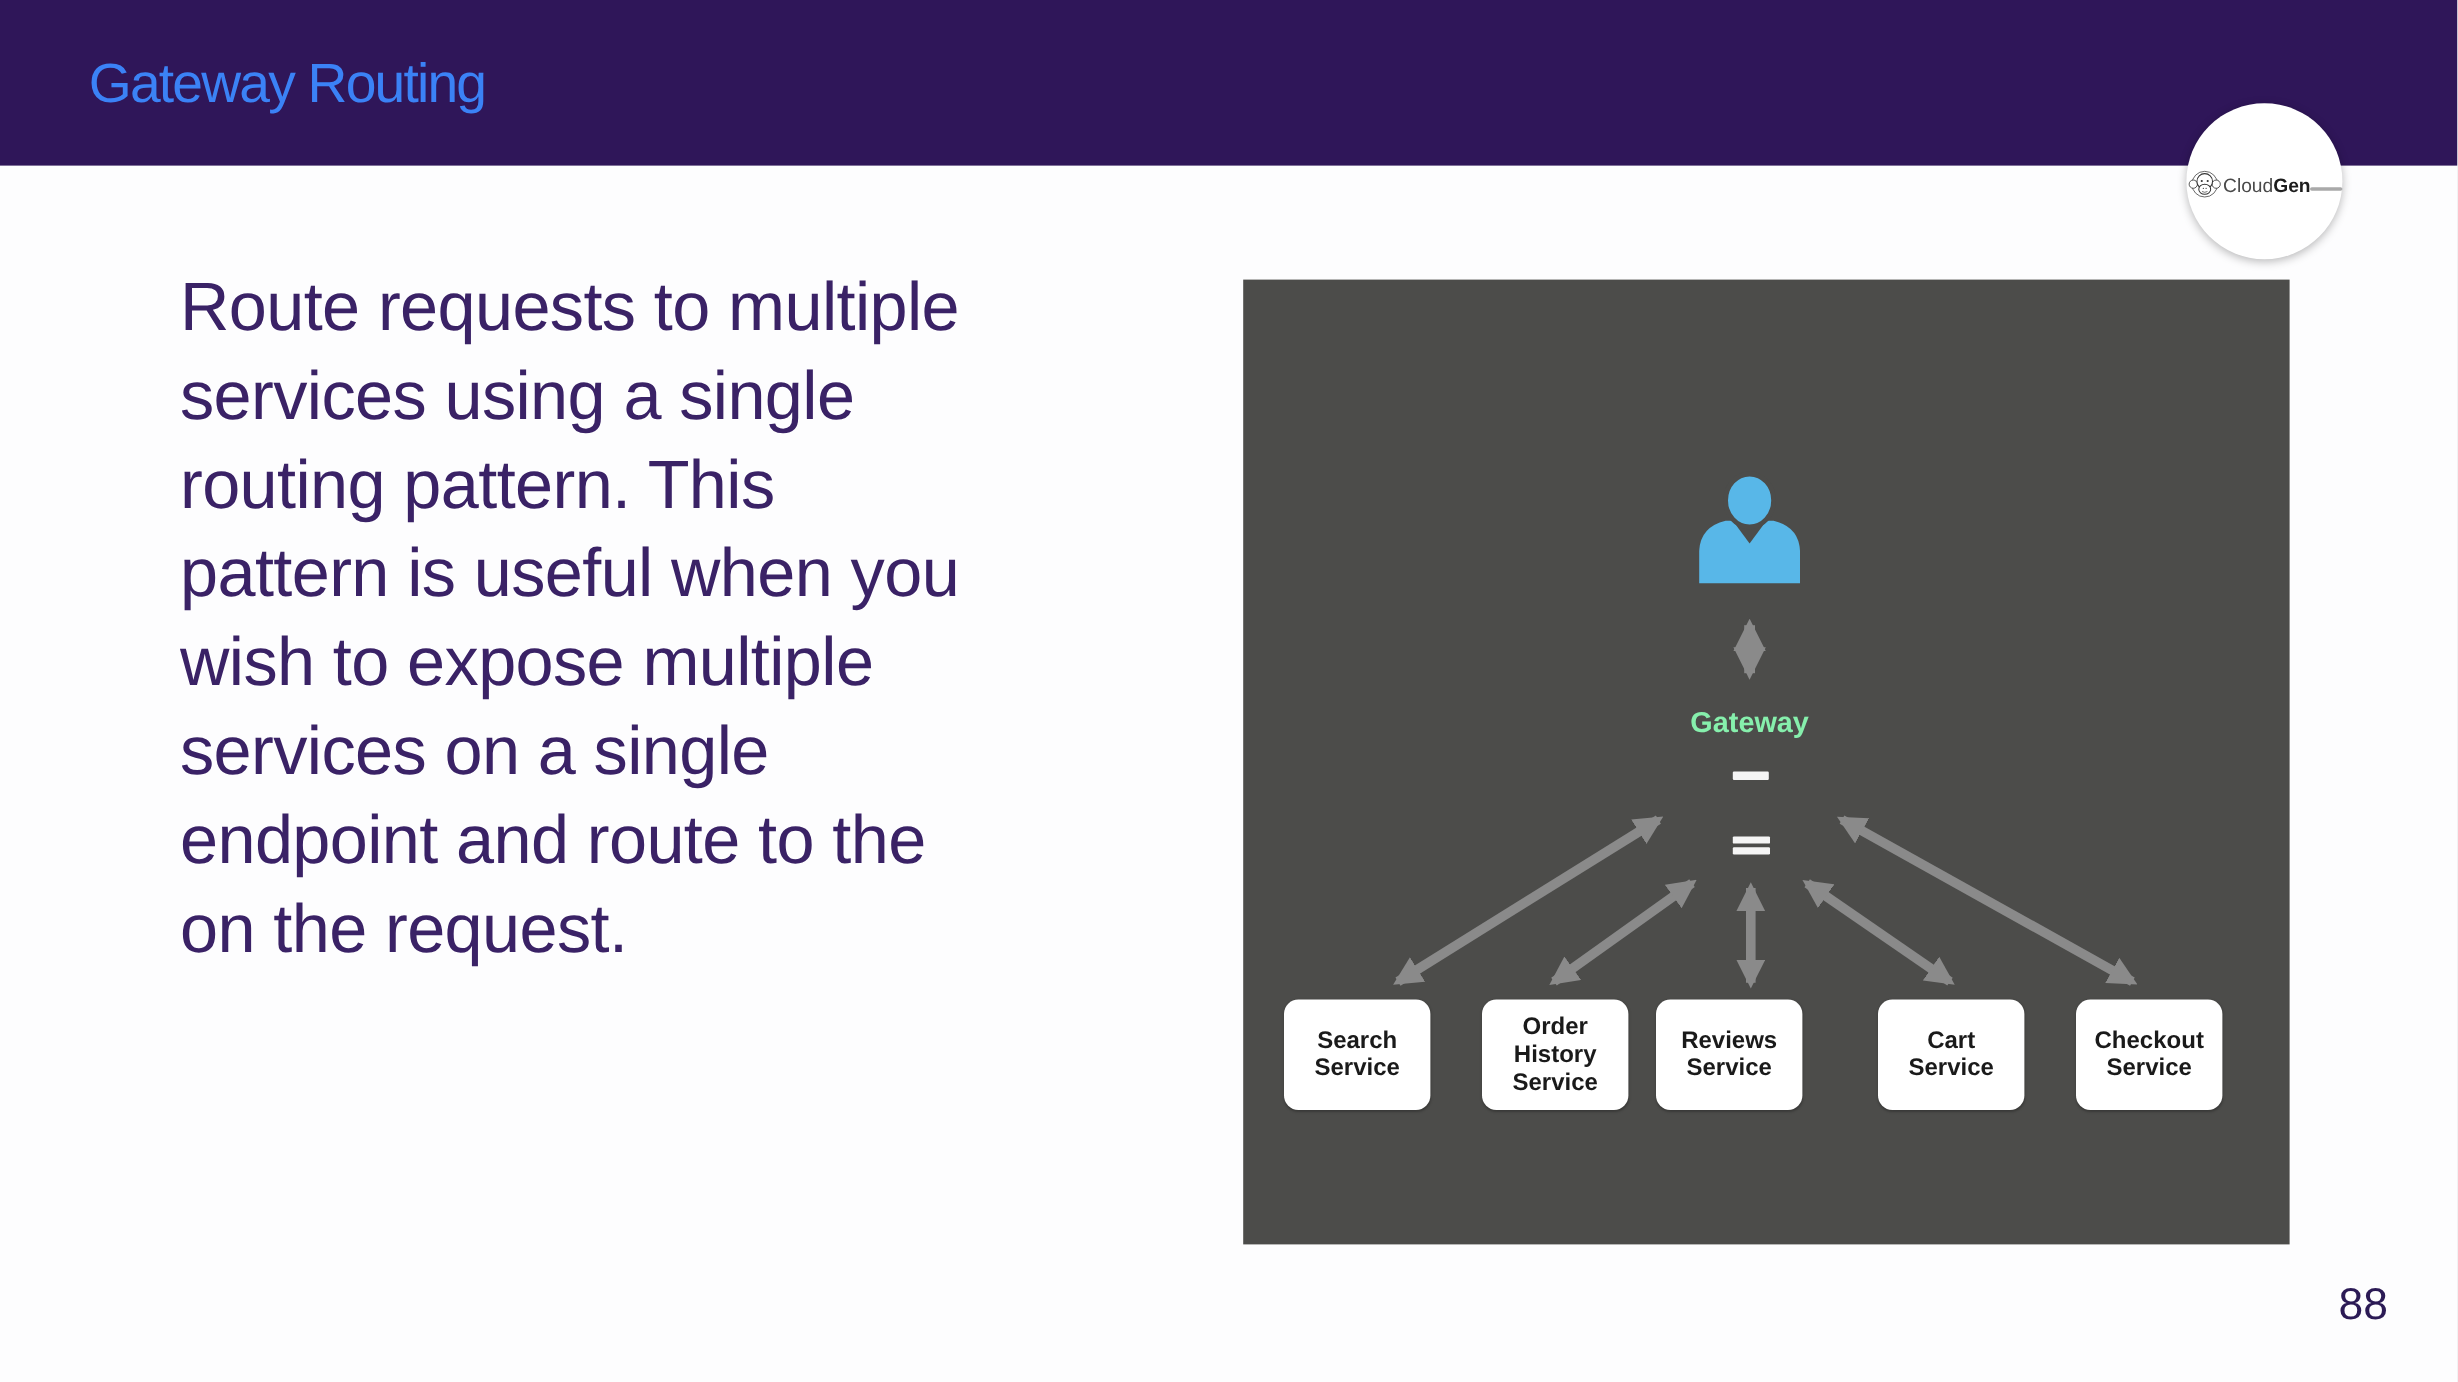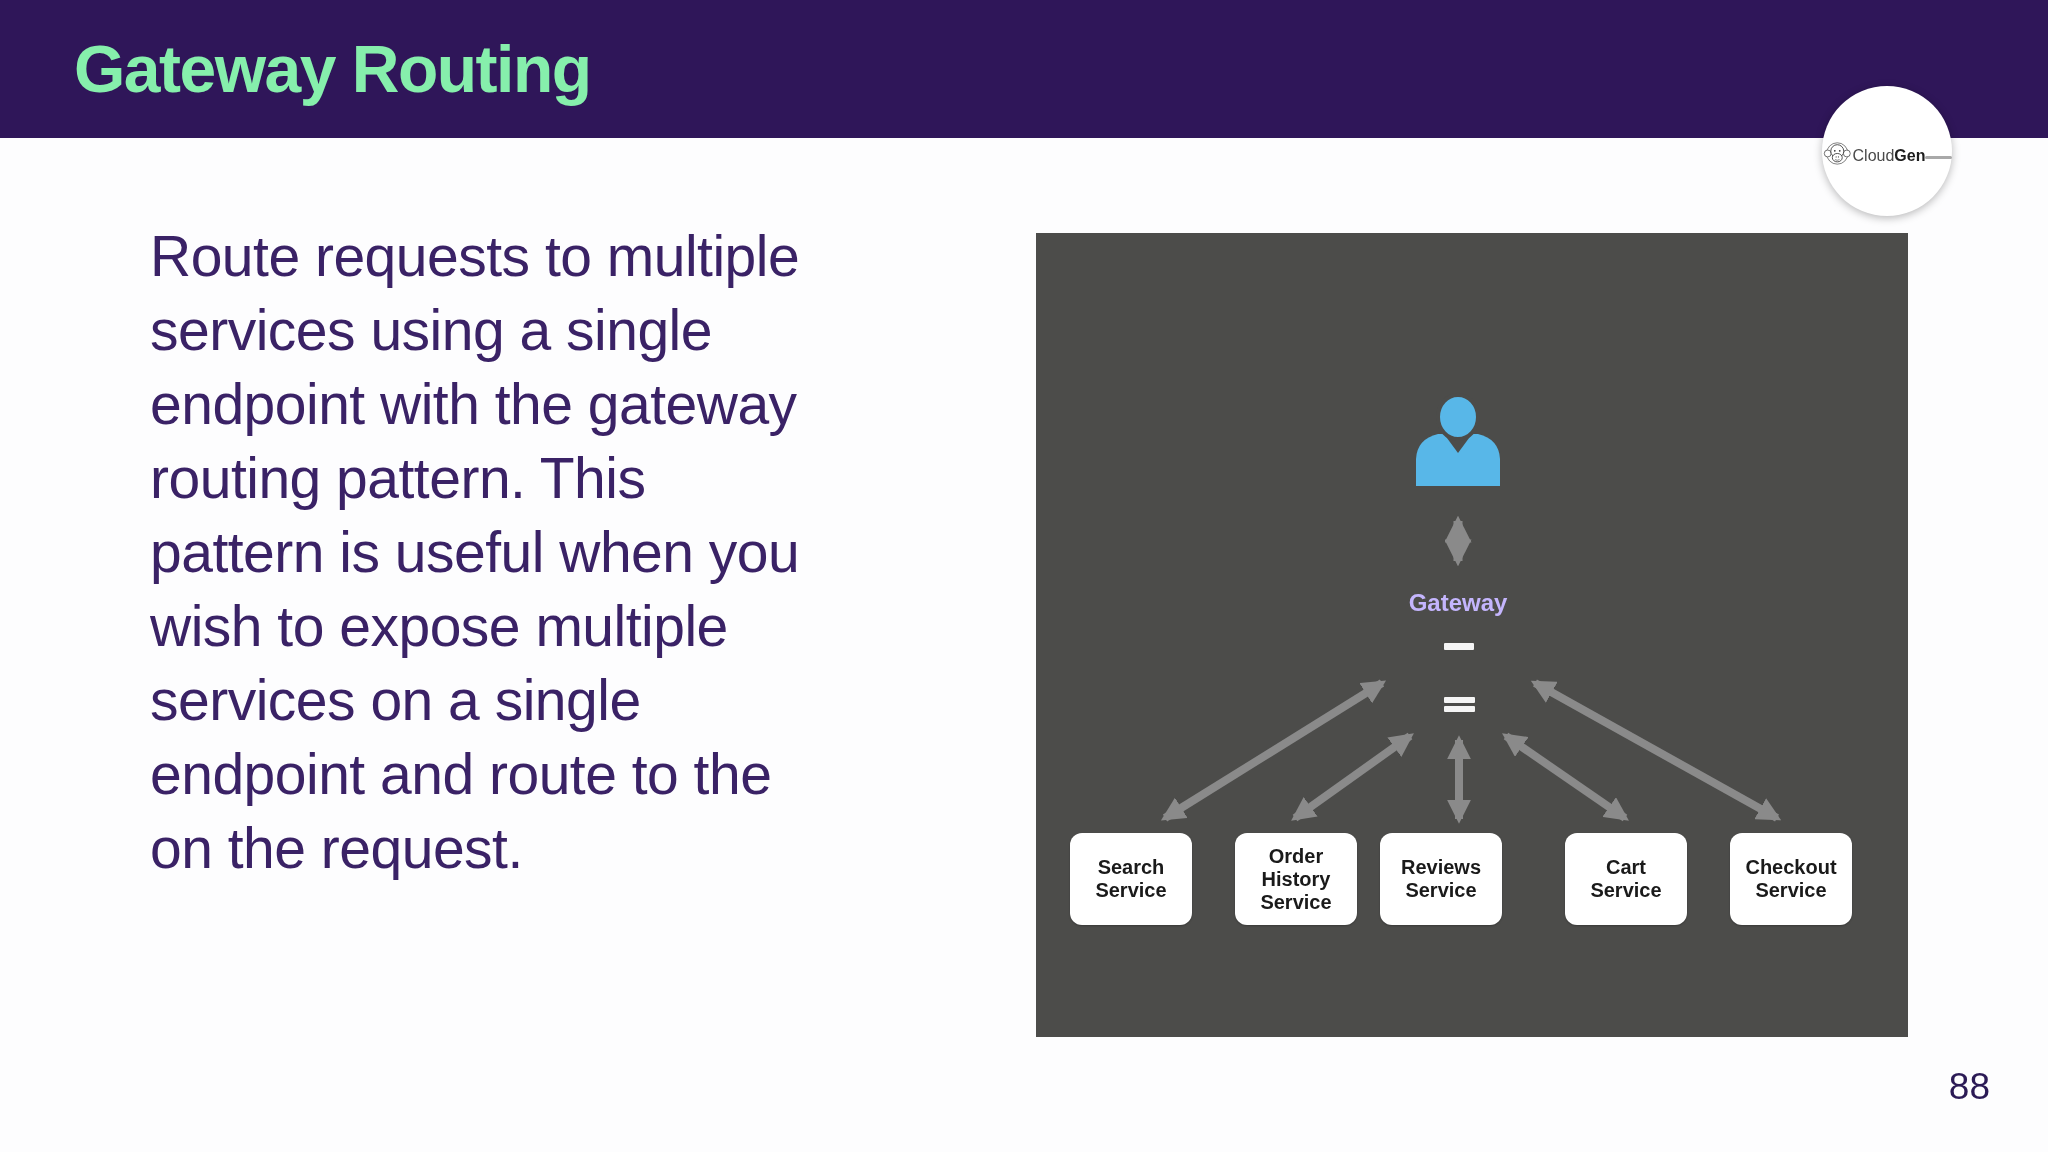--- a/index.html
+++ b/index.html
@@ -13,22 +13,22 @@
 
   
   .header-bar{
     position:absolute;left:0;top:0;width:2048px;height:138px;
     background:#2f1659;
     display:flex;align-items:center;
     z-index:1;
   }
   .slide-title{
     margin:0 0 0 74px;
-    color:#86efac;
-    font-size:66px;font-weight:700;letter-spacing:-1.5px;
+    color:#3b82f6;
+    font-size:46px;font-weight:400;letter-spacing:-1.5px;
     line-height:1;
   }
 
   
   .logo{
     position:absolute;left:1822px;top:86px;width:130px;height:130px;
     background:#ffffff;border-radius:50%;
     box-shadow:0 2px 8px rgba(0,0,0,.28);
     z-index:2;
     display:flex;flex-direction:row;align-items:center;
@@ -50,21 +50,21 @@
   .body-line{height:74px;line-height:74px;white-space:nowrap;}
 
   
   .diagram{
     position:absolute;left:1036px;top:233px;width:872px;height:804px;
     background:#4c4c4a;
   }
   .diagram-svg{position:absolute;left:0;top:0;}
   .gateway-label{
     position:absolute;left:322px;top:356px;width:200px;
-    text-align:center;color:#c4b5fd;
+    text-align:center;color:#86efac;
     font-size:24px;font-weight:700;line-height:28px;
   }
   .svc{
     position:absolute;top:600px;width:122px;height:92px;
     background:#ffffff;border-radius:12px;
     display:flex;align-items:center;justify-content:center;
     text-align:center;color:#1a1a1a;
     font-size:20px;font-weight:700;line-height:23px;
     white-space:pre-line;
     box-shadow:0 1px 2px rgba(0,0,0,.25);
@@ -98,21 +98,20 @@
       <circle cx="43" cy="42" r="1.4" fill="#333333"></circle>
       <path d="M34 49 Q40 52.5 46 49" fill="none" stroke="#333333" stroke-width="1.5"></path>
     </svg>
     <div class="logo-text"><span>Cloud</span><span class="bold">Gen</span></div>
     <div class="logo-tagline-line"></div>
   </div>
 
   <div class="body-text">
     <div class="body-line">Route requests to multiple</div>
     <div class="body-line">services using a single</div>
-    <div class="body-line">endpoint with the gateway</div>
     <div class="body-line">routing pattern. This</div>
     <div class="body-line">pattern is useful when you</div>
     <div class="body-line">wish to expose multiple</div>
     <div class="body-line">services on a single</div>
     <div class="body-line">endpoint and route to the</div>
     <div class="body-line">on the request.</div>
   </div>
 
   <div class="diagram">
 

